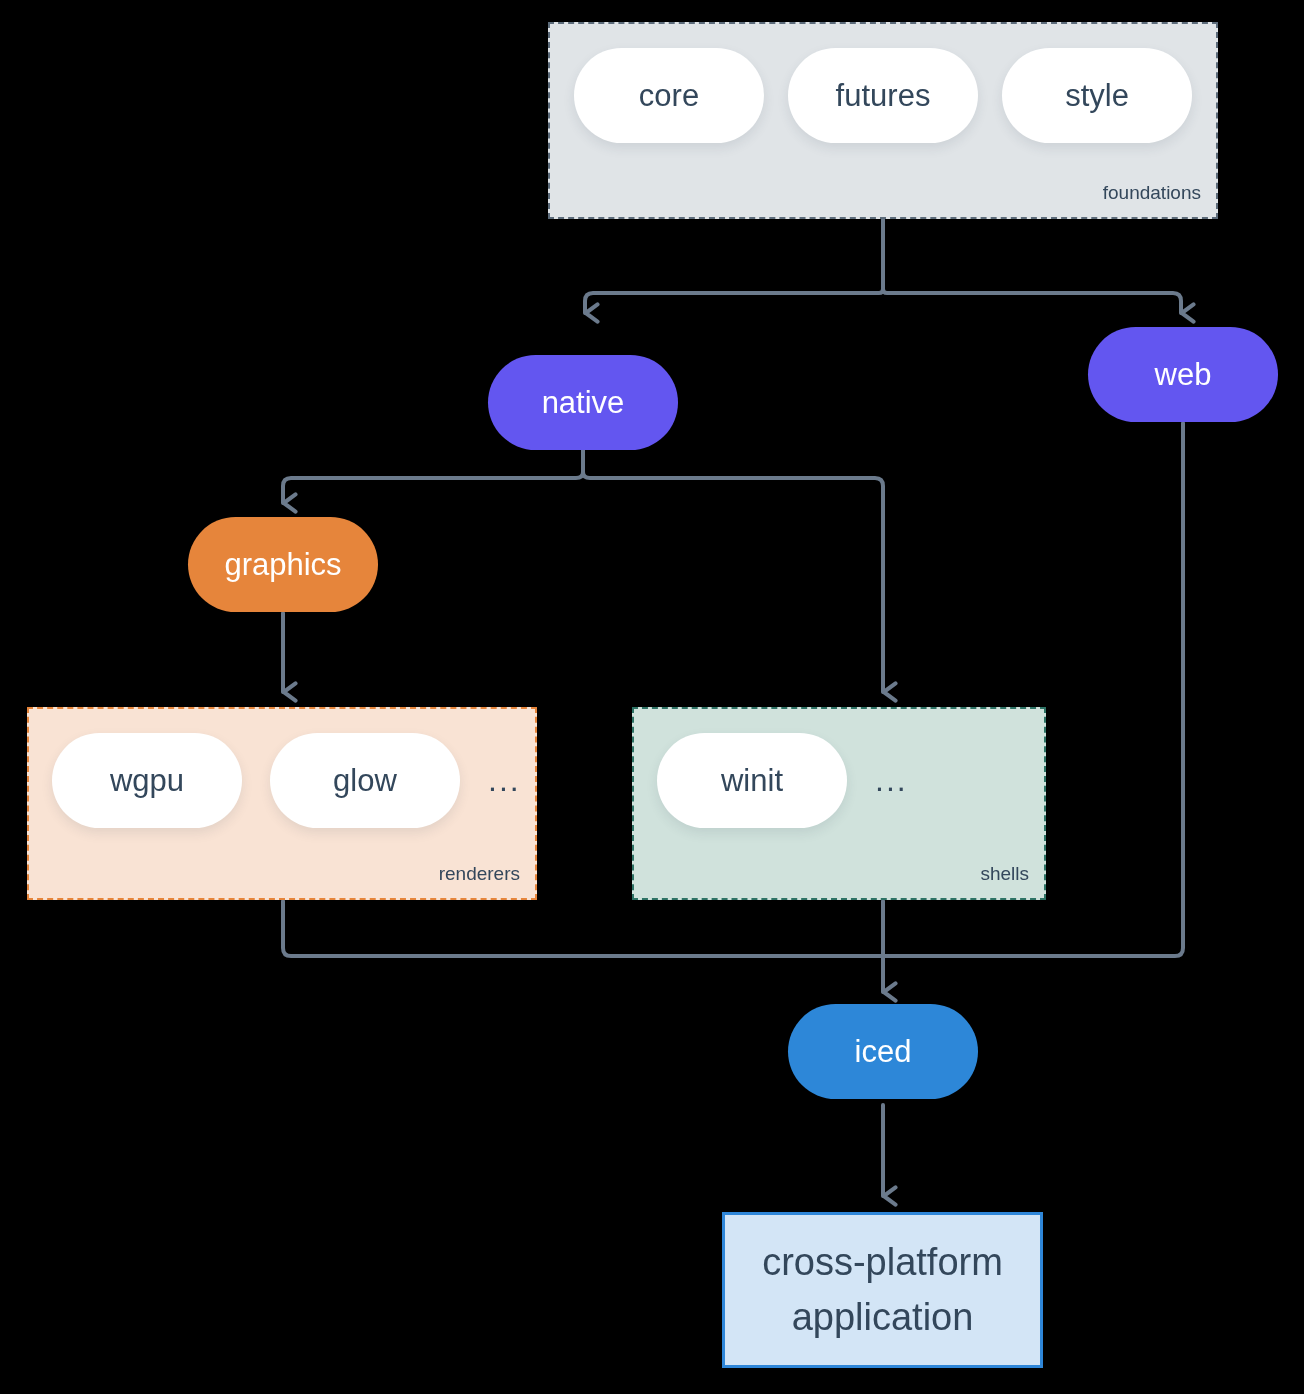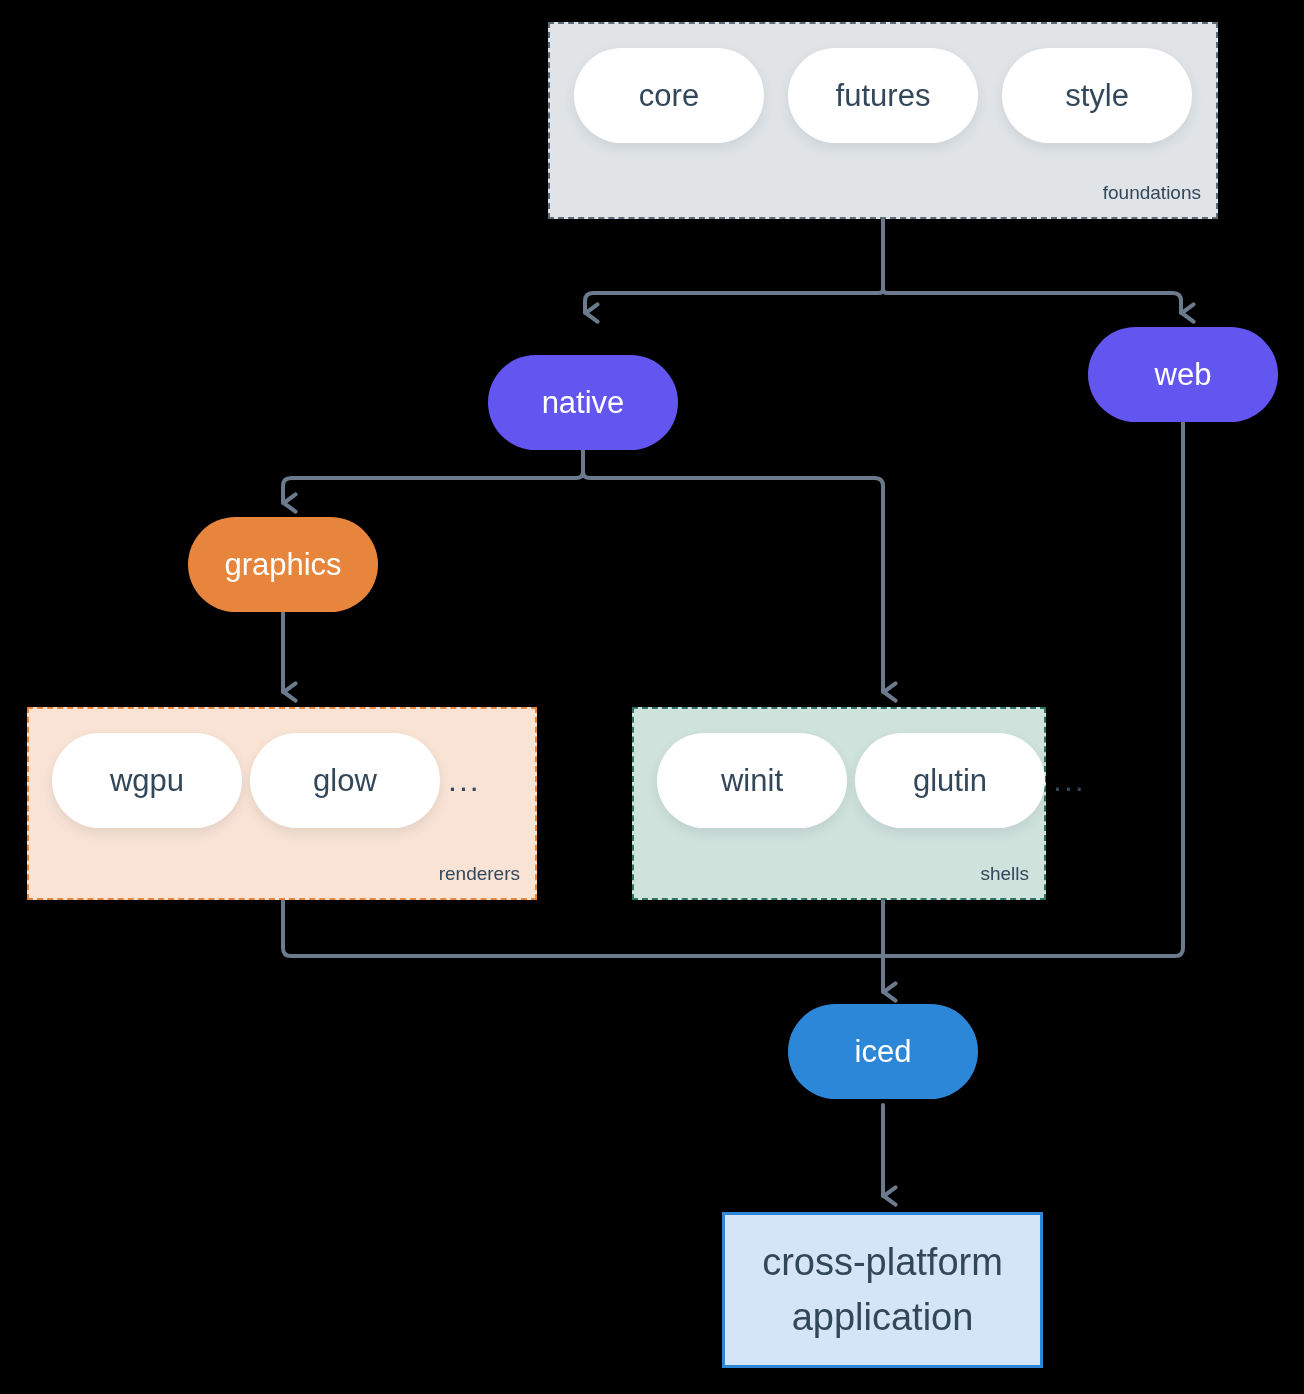--- a/index.html
+++ b/index.html
@@ -17,21 +17,21 @@
     background:#E0E4E7;border:2px dashed #5C6B7A;}
   .group-renderers{left:27px;top:707px;width:510px;height:193px;
     background:#F9E3D4;border:2px dashed #E6853B;}
   .group-shells{left:632px;top:707px;width:414px;height:193px;
     background:#D0E2DC;border:2px dashed #2E7365;}
   .app-box{position:absolute;left:722px;top:1212px;width:321px;height:156px;
     box-sizing:border-box;background:#D3E5F6;border:3px solid #2E86D8;
     display:flex;align-items:center;justify-content:center;text-align:center;
     color:#33475B;font-size:38px;line-height:1.45;padding:0 28px;}
 
-  .pill-row{display:flex;align-items:center;gap:8px;padding:24px 0 0 23px;}
+  .pill-row{display:flex;align-items:center;gap:28px;padding:24px 0 0 23px;}
   .group-foundations .pill-row{justify-content:center;padding:24px 0 0 0;gap:24px;}
 
   .pill{box-sizing:border-box;display:flex;align-items:center;justify-content:center;
     width:190px;height:95px;border-radius:48px;font-size:31px;}
   .pill-white{background:#FFFFFF;color:#33475B;
     box-shadow:0 5px 12px rgba(40,60,80,0.10);flex:0 0 auto;}
   .pill-solid{position:absolute;color:#FFFFFF;}
   .pill-purple{background:#6356F0;}
   .pill-orange{background:#E6853B;}
   .pill-blue{background:#2D87D8;}
@@ -85,21 +85,20 @@
     <div class="pill pill-white">wgpu</div>
     <div class="pill pill-white">glow</div>
     <span class="ellipsis">...</span>
   </div>
   <div class="group-label">renderers</div>
 </div>
 
 <div class="group group-shells">
   <div class="pill-row">
     <div class="pill pill-white">winit</div>
-    <div class="pill pill-white">glutin</div>
     <span class="ellipsis">...</span>
   </div>
   <div class="group-label">shells</div>
 </div>
 
 <div class="pill pill-solid pill-blue pos-iced">iced</div>
 
 <div class="app-box">cross-platform application</div>
 
 </body></html>

